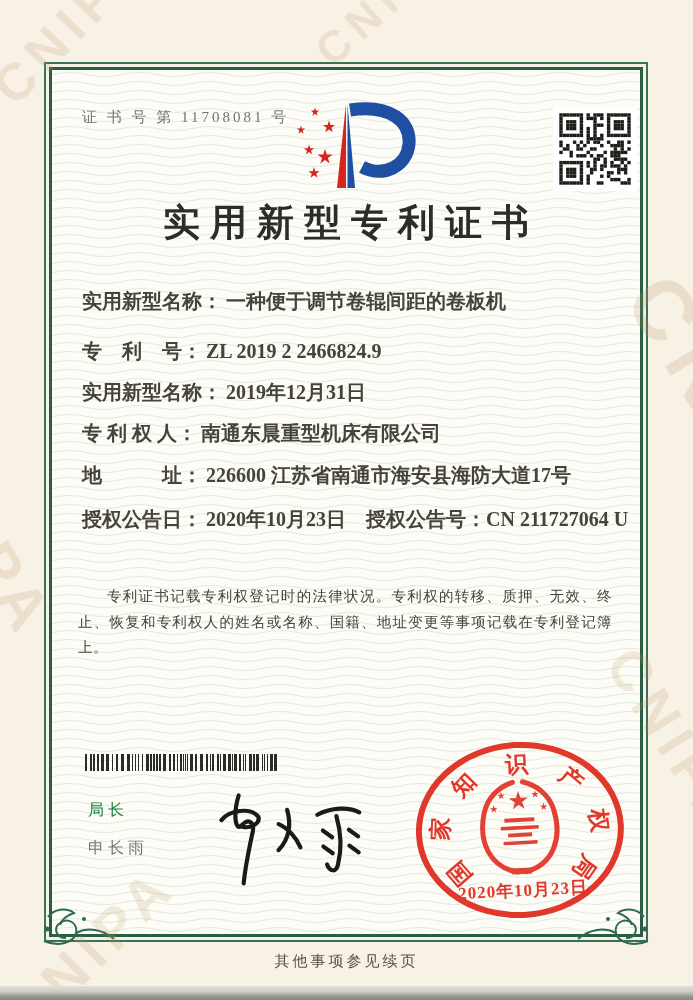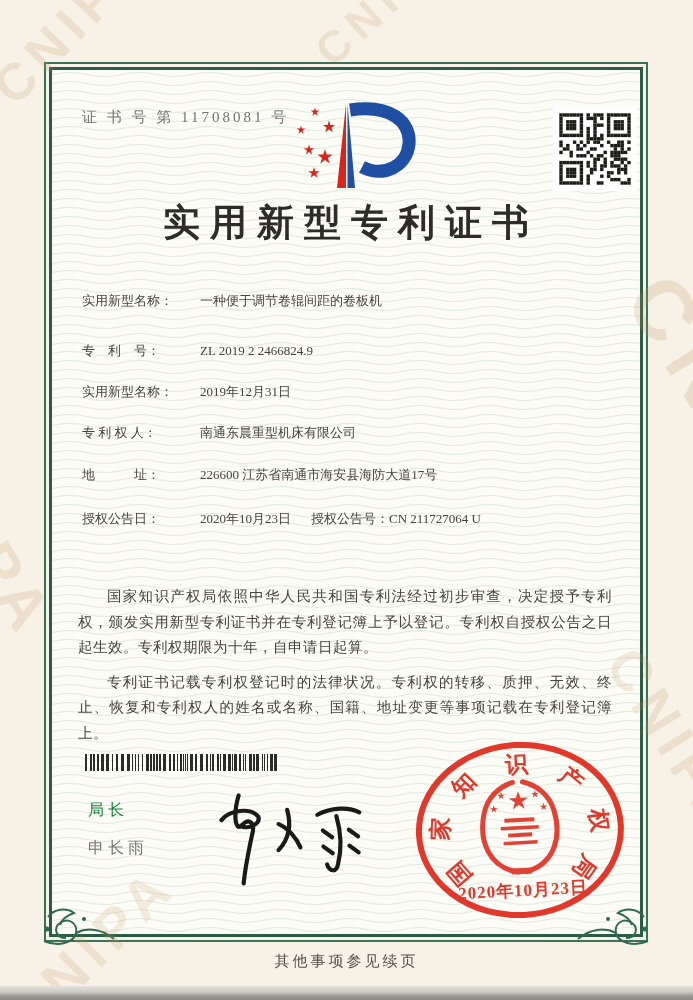--- a/index.html
+++ b/index.html
@@ -57,21 +57,21 @@
     position:absolute; left:30px; top:38px;
     font-size:15px; letter-spacing:3px; color:#737373;
   }
   .logo { position:absolute; left:231px; top:30px; width:175px; height:94px; }
   .qr   { position:absolute; left:501px; top:37px; width:84px; height:84px; background:#fff; }
   .title {
     position:absolute; left:0; top:128px; width:100%;
     text-align:center; font-size:37px; font-weight:bold;
     letter-spacing:10px; text-indent:10px; color:#2e2c28;
   }
-  .fields { position:absolute; left:30px; top:218px; right:20px; font-size:13px; color:#45433b; }
+  .fields { position:absolute; left:30px; top:218px; right:20px; font-size:20px; color:#45433b;font-weight:bold; }
   .frow { line-height:26px; white-space:nowrap; }
   .frow .lab { display:inline-block; min-width:114px; }
   .frow .val { margin-left:4px; }
   .m1{margin-bottom:24px}.m2{margin-bottom:16px}.m3{margin-bottom:15px}
   .m4{margin-bottom:15px}.m5{margin-bottom:16px}.m6{margin-bottom:18px}.m7{margin-bottom:0}
   .grant-right { margin-left:20px; }
   .paras {
     position:absolute; left:26px; right:28px; top:514px;
     font-size:14.5px; line-height:25.5px; letter-spacing:0.5px;
     color:#46443c; text-align:justify;
@@ -367,21 +367,20 @@
         </div>
         <div class="frow m6">
           <span class="lab">地　　　址：</span><span class="val">226600 江苏省南通市海安县海防大道17号</span>
         </div>
         <div class="frow m7">
           <span class="lab">授权公告日：</span><span class="val">2020年10月23日</span><span class="grant-right"><span>授权公告号：</span><span>CN 211727064 U</span></span>
         </div>
       </div>
 
       <div class="paras">
-        <p>国家知识产权局依照中华人民共和国专利法经过初步审查，决定授予专利权，颁发实用新型专利证书并在专利登记簿上予以登记。专利权自授权公告之日起生效。专利权期限为十年，自申请日起算。</p>
         <p>专利证书记载专利权登记时的法律状况。专利权的转移、质押、无效、终止、恢复和专利权人的姓名或名称、国籍、地址变更等事项记载在专利登记簿上。</p>
       </div>
 
       <svg class="barcode" viewBox="0 0 192 17" preserveAspectRatio="none" id="barcode-svg">
           <rect x="0" y="0" width="2" height="17" fill="#2b2b27"></rect>
           <rect x="5" y="0" width="2" height="17" fill="#2b2b27"></rect>
           <rect x="8" y="0" width="2" height="17" fill="#2b2b27"></rect>
           <rect x="12" y="0" width="2" height="17" fill="#2b2b27"></rect>
           <rect x="16" y="0" width="3" height="17" fill="#2b2b27"></rect>
           <rect x="21" y="0" width="3" height="17" fill="#2b2b27"></rect>

